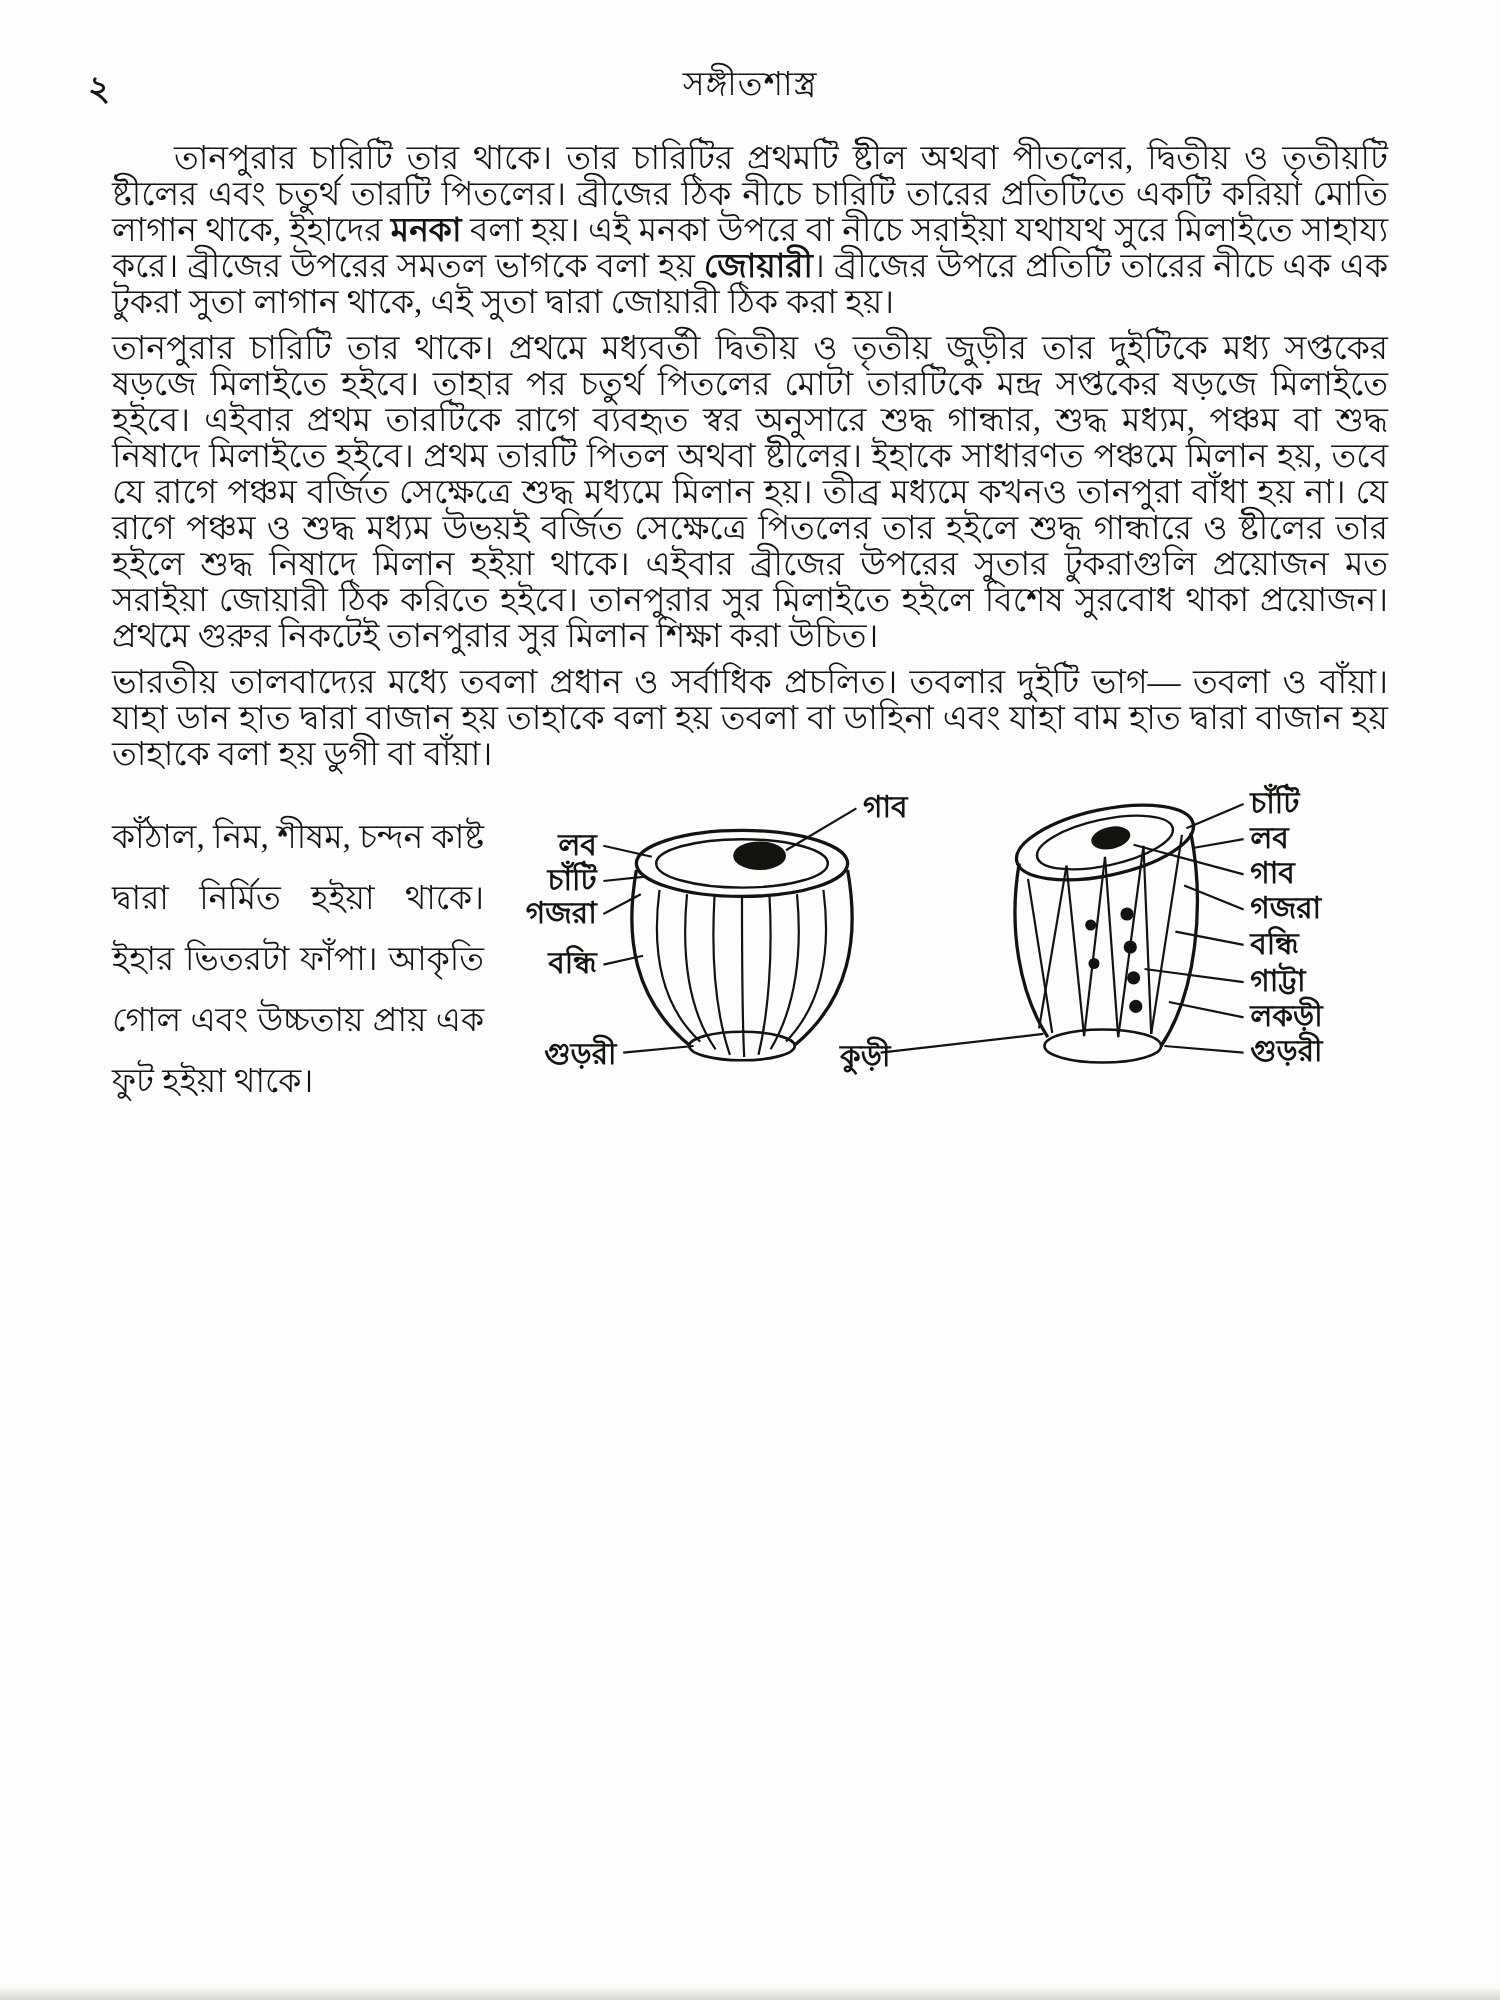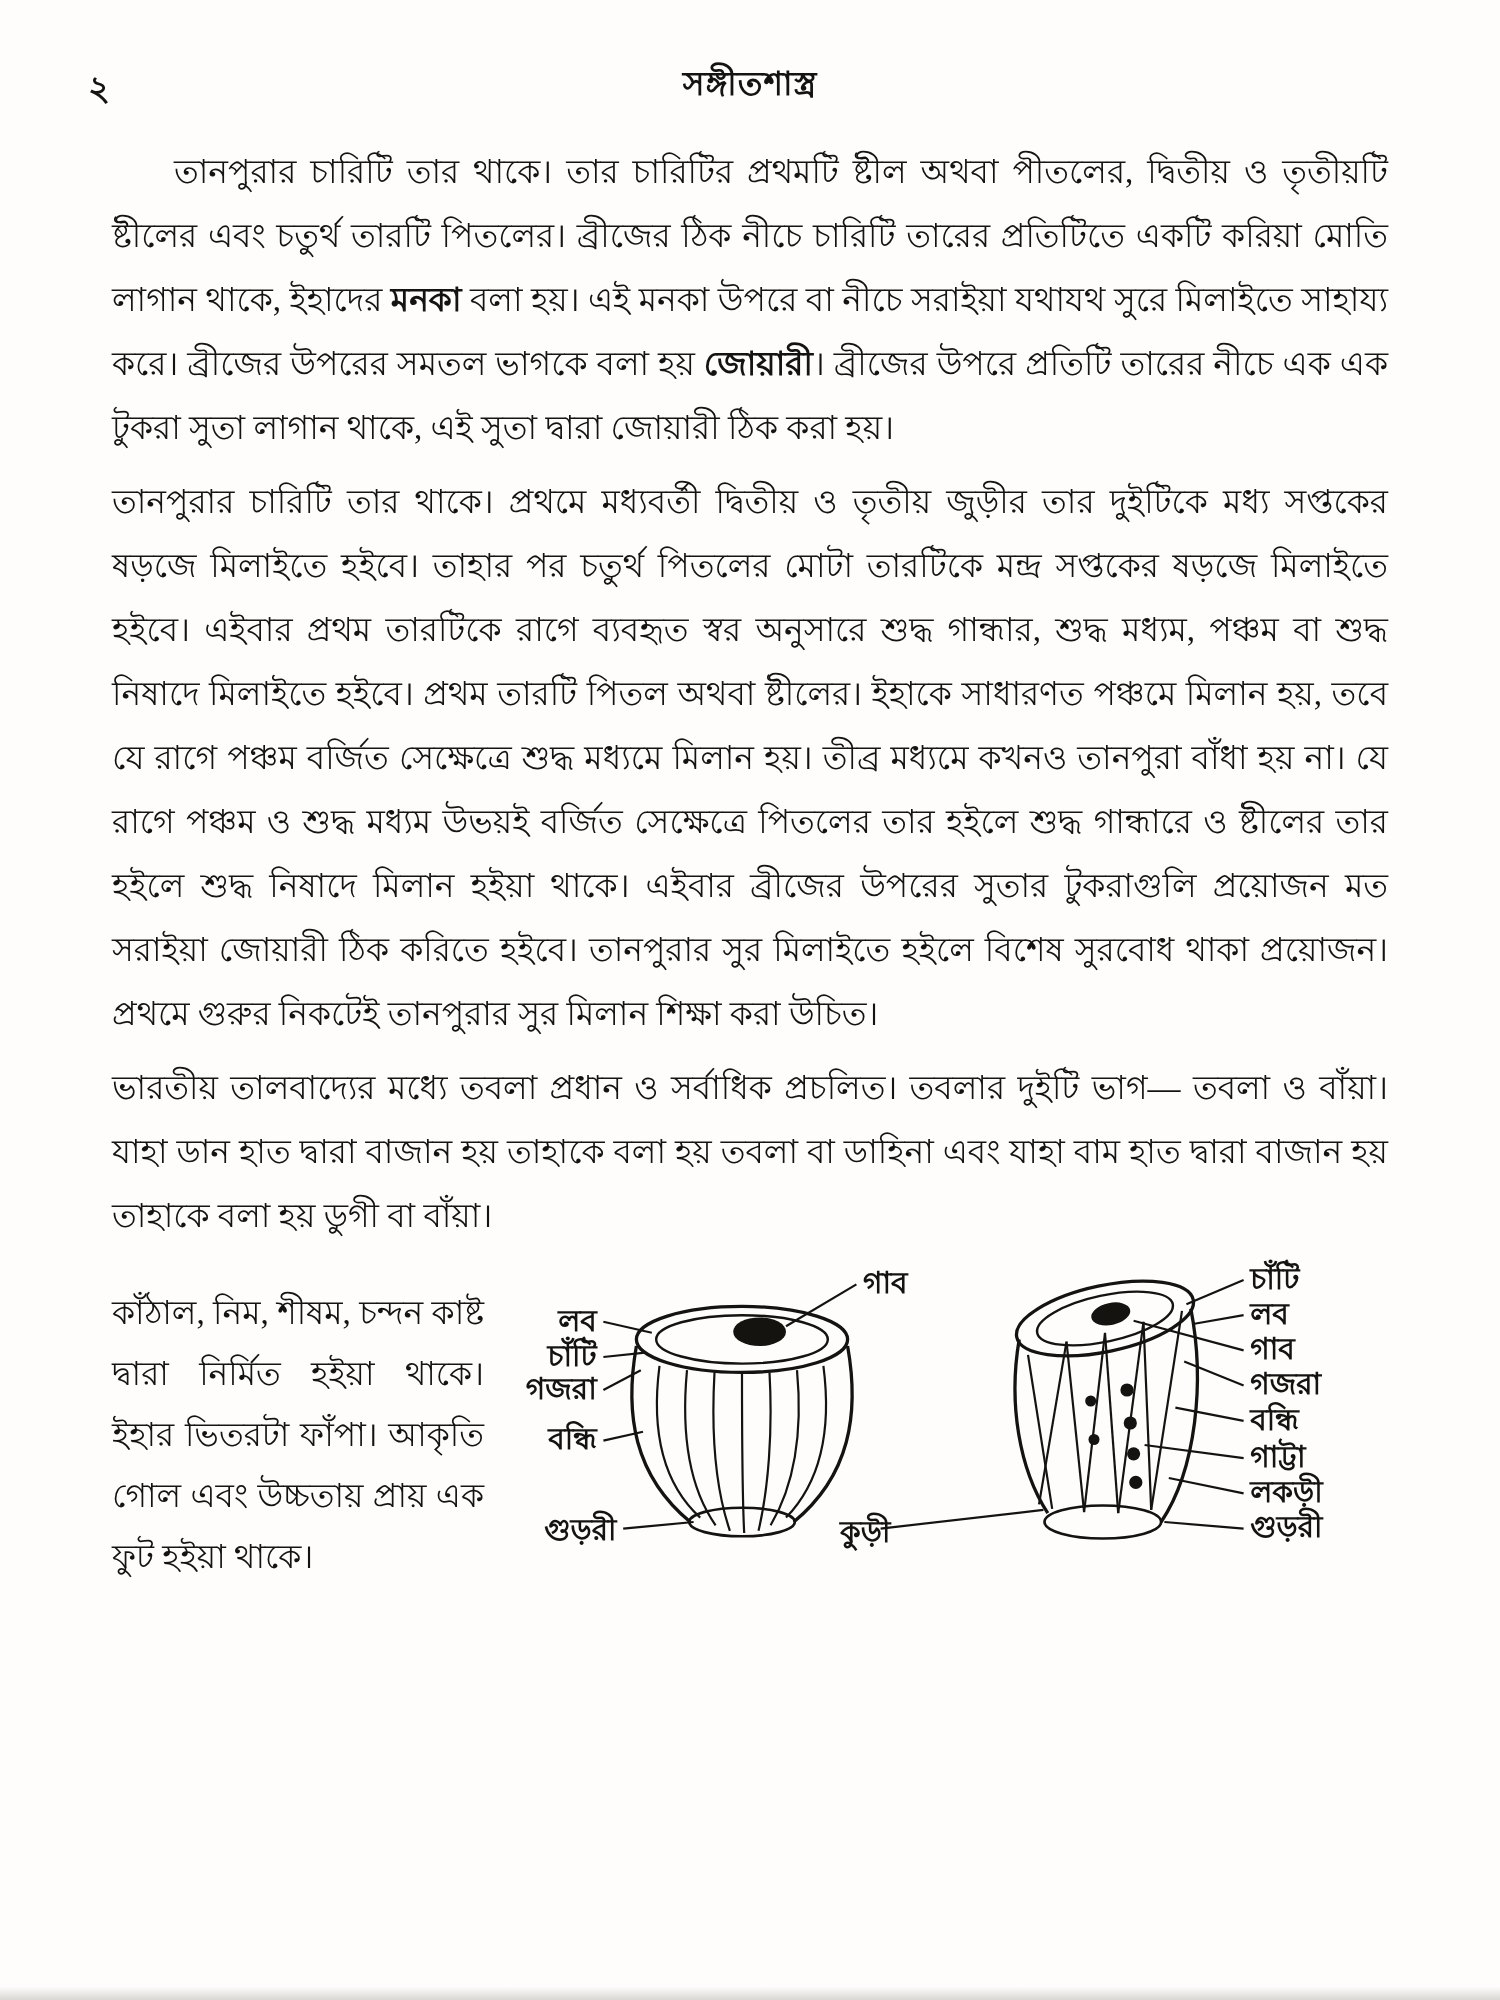--- a/index.html
+++ b/index.html
@@ -22,27 +22,27 @@
   .page-number {
     position: absolute;
     top: 62px;
     left: 88px;
     font-size: 34px;
     font-weight: bold;
   }
   .page-header {
     text-align: center;
     font-size: 33px;
-    font-weight: bold;
+    font-weight: normal;
     letter-spacing: 1px;
     margin: 8px 0 26px 0;
   }
   p.body-para {
     font-size: 33px;
-    line-height: 64px;
+    line-height: 36px;
     text-align: justify;
     margin: 0 0 10px 0;
   }
   p.indent { text-indent: 62px; }
   .section-heading {
     text-align: center;
     font-size: 42px;
     font-weight: bold;
     margin: 30px 0 24px 0;
   }

